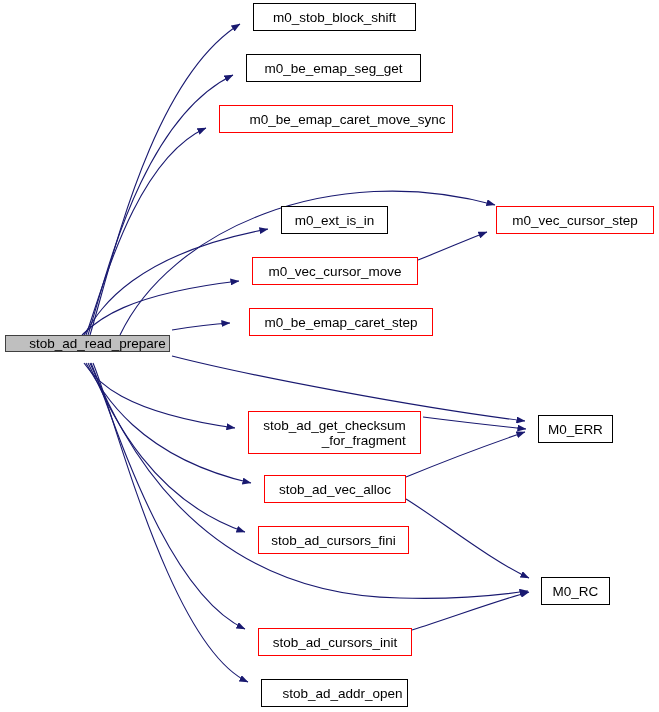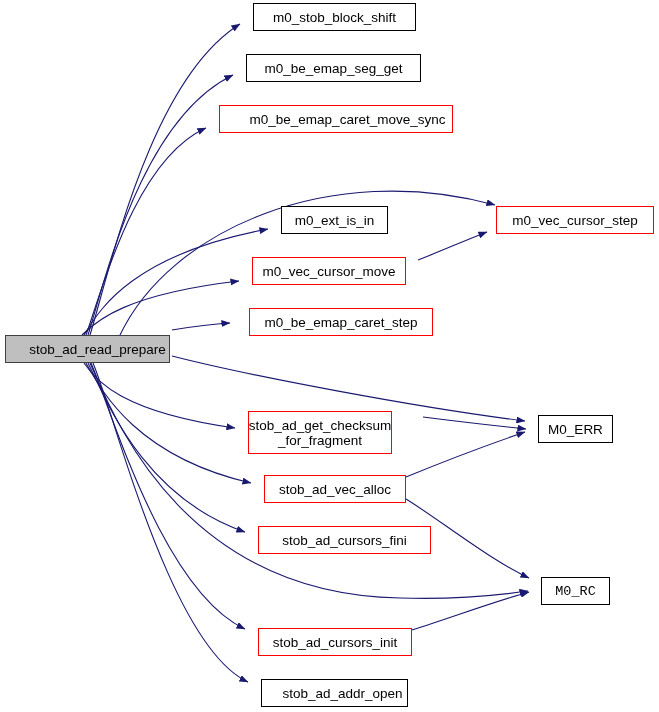--- a/index.html
+++ b/index.html
@@ -55,30 +55,30 @@
         <path d="M91,363 C110,406 162,590 245,629" fill="none" stroke="#191970" stroke-width="1.1" marker-end="url(#ah)"></path>
         <path d="M93,363 C114,412 170,646 248,682" fill="none" stroke="#191970" stroke-width="1.1" marker-end="url(#ah)"></path>
         <path d="M418,260 C444,250 466,240 487,232" fill="none" stroke="#191970" stroke-width="1.1" marker-end="url(#ah)"></path>
         <path d="M423,417 C462,422 498,426 526,429" fill="none" stroke="#191970" stroke-width="1.1" marker-end="url(#ah)"></path>
         <path d="M406,477 C440,463 490,444 525,432" fill="none" stroke="#191970" stroke-width="1.1" marker-end="url(#ah)"></path>
         <path d="M406,499 C440,520 490,560 529,578" fill="none" stroke="#191970" stroke-width="1.1" marker-end="url(#ah)"></path>
         <path d="M412,630 C450,618 496,601 529,592" fill="none" stroke="#191970" stroke-width="1.1" marker-end="url(#ah)"></path>
       </g>
   </svg>
   <div id="node-layer">
-      <div class="node current" style="left: 5px; top: 335px; width: 165px; height: 28px; padding-left: 20px;">stob_ad_read_prepare</div>
+      <div class="node current" style="left: 5px; top: 335px; width: 165px; height: 17px; padding-left: 20px;">stob_ad_read_prepare</div>
       <div class="node" style="left: 253px; top: 3px; width: 163px; height: 28px;">m0_stob_block_shift</div>
       <div class="node" style="left: 246px; top: 54px; width: 175px; height: 28px;">m0_be_emap_seg_get</div>
       <div class="node red" style="left: 219px; top: 105px; width: 234px; height: 28px; padding-left: 23px;">m0_be_emap_caret_move_sync</div>
       <div class="node" style="left: 281px; top: 206px; width: 107px; height: 28px;">m0_ext_is_in</div>
-      <div class="node red" style="left: 252px; top: 257px; width: 154px; height: 28px;">m0_vec_cursor_move</div>
+      <div class="node red" style="left: 252px; top: 257px; width: 166px; height: 28px;">m0_vec_cursor_move</div>
       <div class="node red" style="left: 249px; top: 308px; width: 184px; height: 28px;">m0_be_emap_caret_step</div>
-      <div class="node red" style="left: 248px; top: 411px; width: 144px; height: 43px;">stob_ad_get_checksum
+      <div class="node red" style="left: 248px; top: 411px; width: 173px; height: 43px; text-align: right;">stob_ad_get_checksum
 _for_fragment</div>
       <div class="node red" style="left: 264px; top: 475px; width: 142px; height: 28px;">stob_ad_vec_alloc</div>
-      <div class="node red" style="left: 258px; top: 526px; width: 173px; height: 28px;">stob_ad_cursors_fini</div>
+      <div class="node red" style="left: 258px; top: 526px; width: 151px; height: 28px;">stob_ad_cursors_fini</div>
       <div class="node red" style="left: 258px; top: 628px; width: 154px; height: 28px;">stob_ad_cursors_init</div>
       <div class="node" style="left: 261px; top: 679px; width: 147px; height: 28px; padding-left: 16px;">stob_ad_addr_open</div>
       <div class="node red" style="left: 496px; top: 206px; width: 158px; height: 28px;">m0_vec_cursor_step</div>
       <div class="node" style="left: 538px; top: 415px; width: 75px; height: 28px;">M0_ERR</div>
-      <div class="node" style="left: 541px; top: 577px; width: 69px; height: 28px; font-family: Liberation Mono, monospace;">M0_RC</div>
+      <div class="node" style="left: 541px; top: 577px; width: 69px; height: 28px;">M0_RC</div>
     </div>
 </div>
 
 </body></html>

